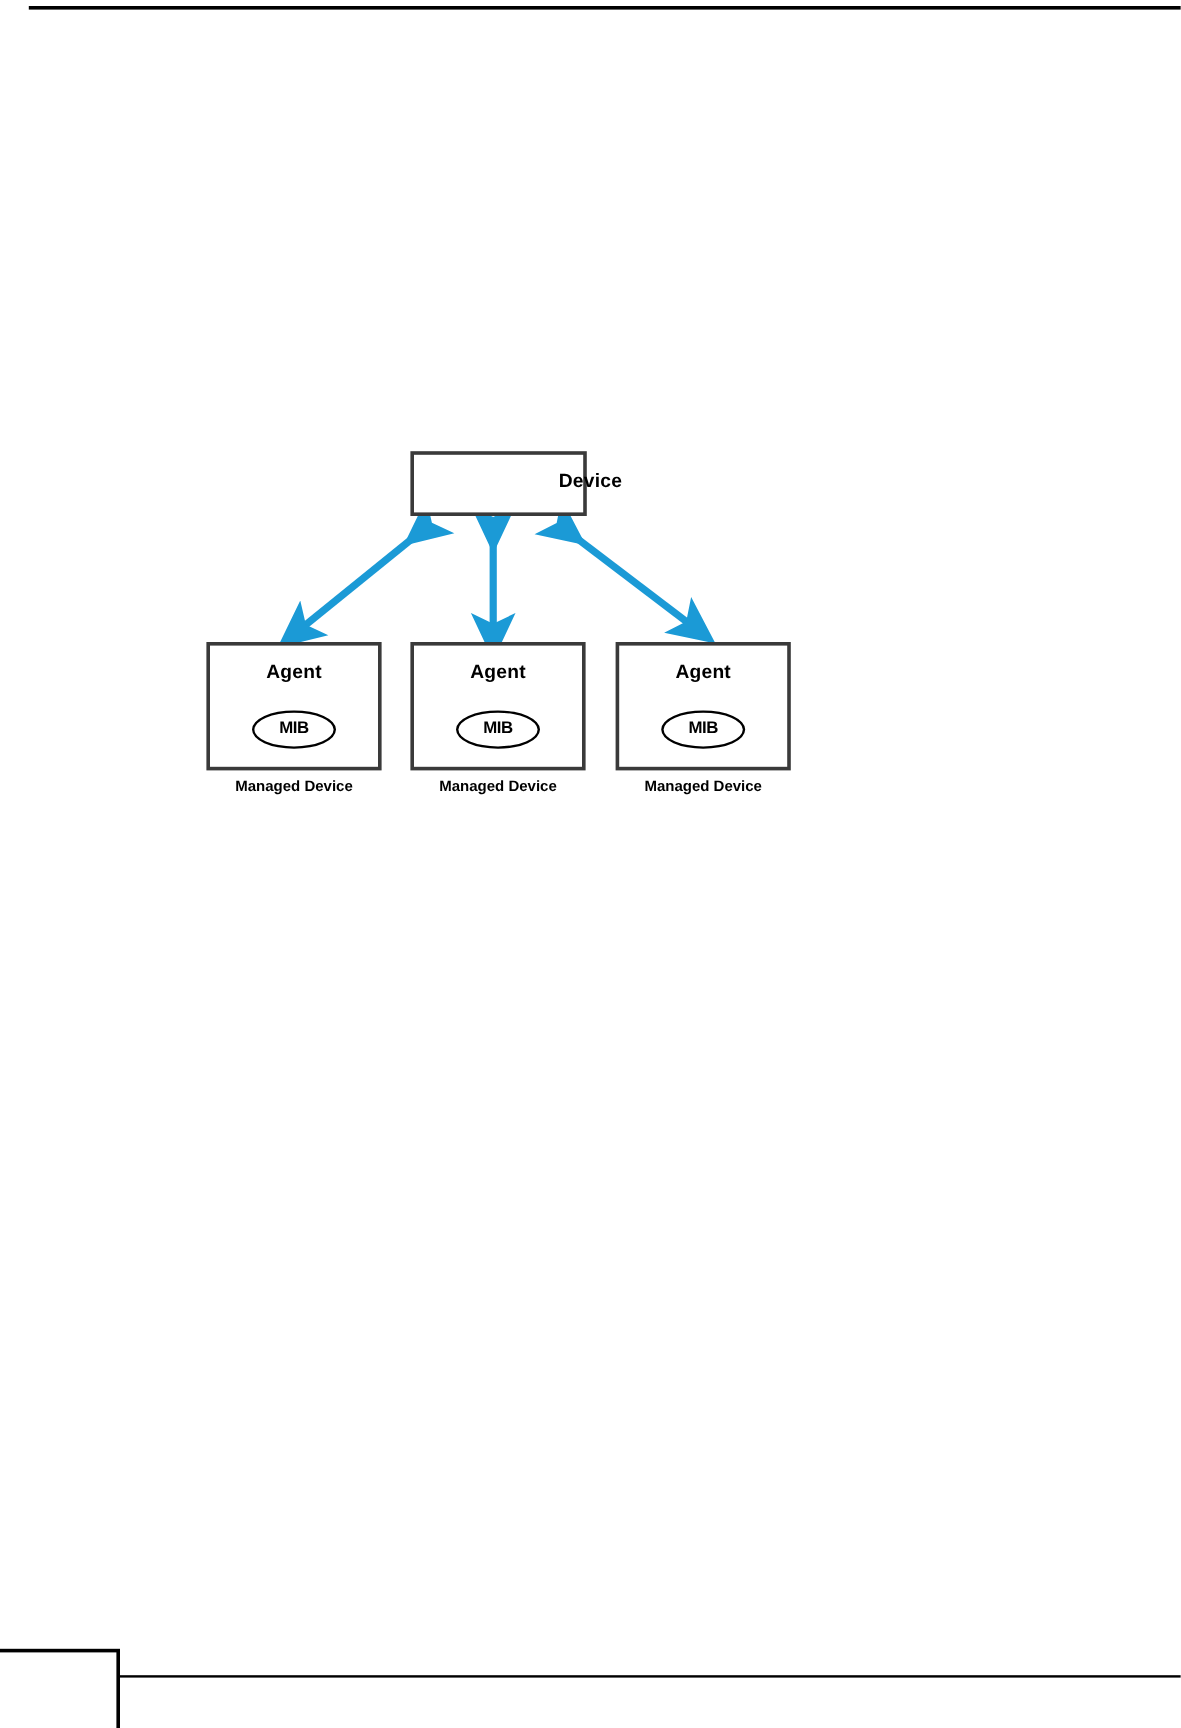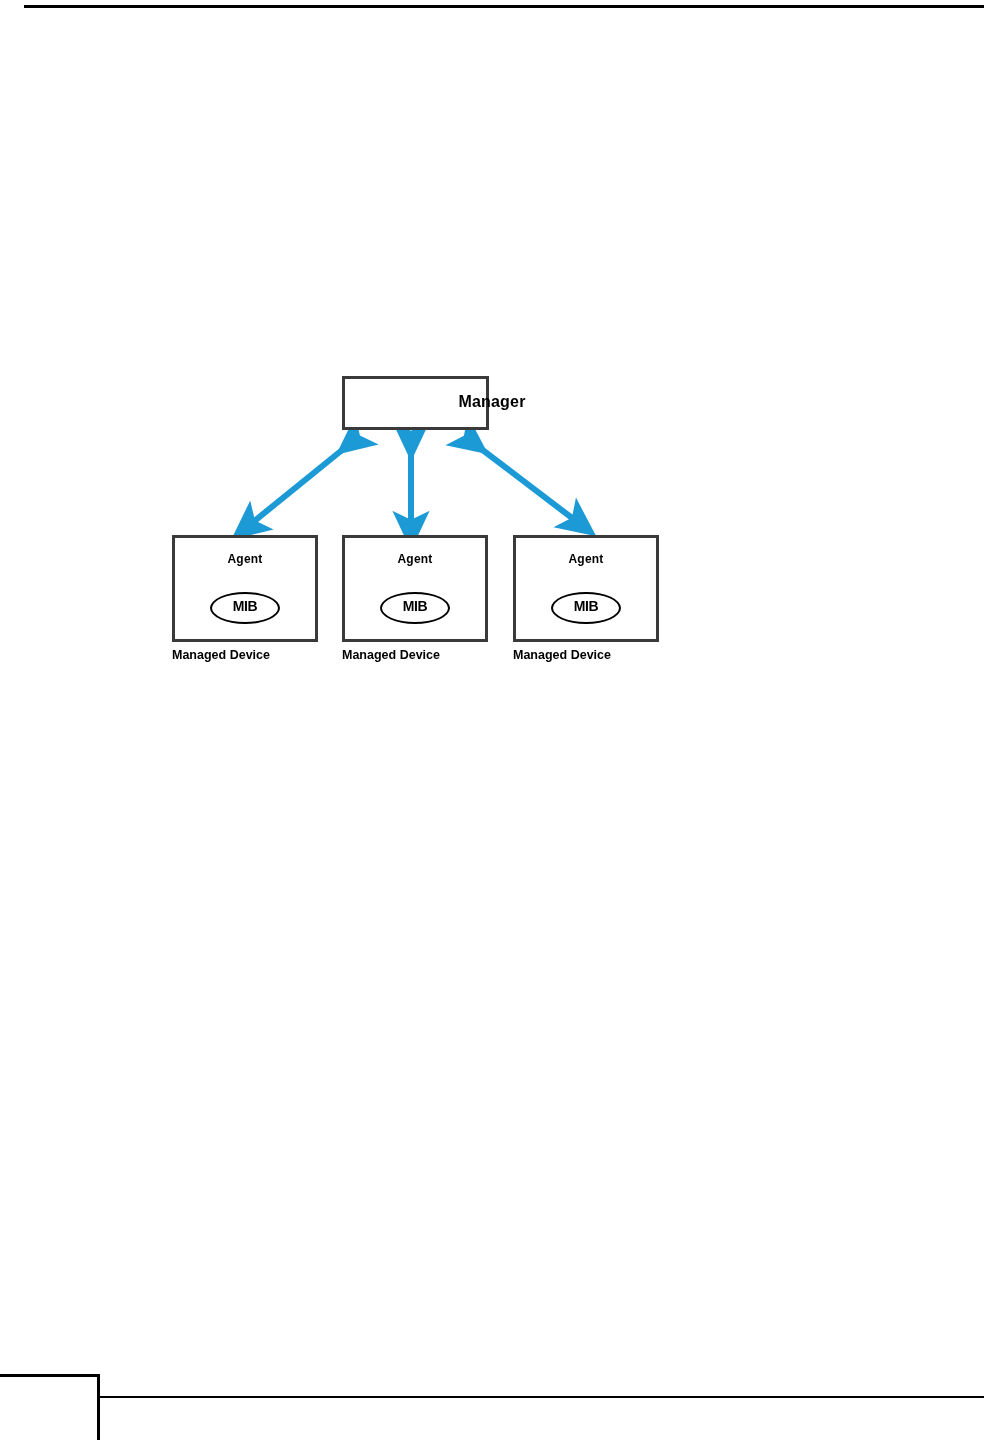--- a/index.html
+++ b/index.html
@@ -99,21 +99,21 @@
     top: 535px;
     width: 146px;
     height: 107px;
   }
   .agent-box.a1 { left: 172px; }
   .agent-box.a2 { left: 342px; }
   .agent-box.a3 { left: 513px; }
 
   .agent-label {
     top: 552px;
-    font-size: 12px;
+    font-size: 16px;
     letter-spacing: 0.2px;
   }
   .agent-label.a1 { left: 172px; width: 146px; }
   .agent-label.a2 { left: 342px; width: 146px; }
   .agent-label.a3 { left: 513px; width: 146px; }
 
   .mib-ellipse {
     position: absolute;
     top: 592px;
     width: 70px;
@@ -139,21 +139,21 @@
   }
   .mib-text.a1 { left: 210px; }
   .mib-text.a2 { left: 380px; }
   .mib-text.a3 { left: 551px; }
 
   .device-caption {
     position: absolute;
     top: 648px;
     font-size: 12.5px;
     font-weight: bold;
-    text-align: left;
+    text-align: center;
     color: #000000;
     white-space: nowrap;
   }
   .device-caption.a1 { left: 172px; width: 146px; }
   .device-caption.a2 { left: 342px; width: 146px; }
   .device-caption.a3 { left: 513px; width: 146px; }
 </style>
 </head>
 <body>
 
@@ -169,21 +169,21 @@
     </defs>
 
     <line x1="352" y1="442" x2="247" y2="527" stroke="#1B9AD6" stroke-width="6" marker-start="url(#ah)" marker-end="url(#ah)"></line>
 
     <line x1="411" y1="441" x2="411" y2="530" stroke="#1B9AD6" stroke-width="6" marker-start="url(#ah)" marker-end="url(#ah)"></line>
 
     <line x1="472" y1="442" x2="580" y2="524" stroke="#1B9AD6" stroke-width="6" marker-start="url(#ah)" marker-end="url(#ah)"></line>
   </svg>
 
   <div class="node-box manager-box"></div>
-  <div class="node-label manager-label">Manager</div>
+  <div class="node-label manager-label">Device</div>
 
   <div class="node-box agent-box a1"></div>
   <div class="node-label agent-label a1">Agent</div>
   <div class="mib-ellipse a1"></div>
   <div class="mib-text a1">MIB</div>
   <div class="device-caption a1">Managed Device</div>
 
   <div class="node-box agent-box a2"></div>
   <div class="node-label agent-label a2">Agent</div>
   <div class="mib-ellipse a2"></div>

